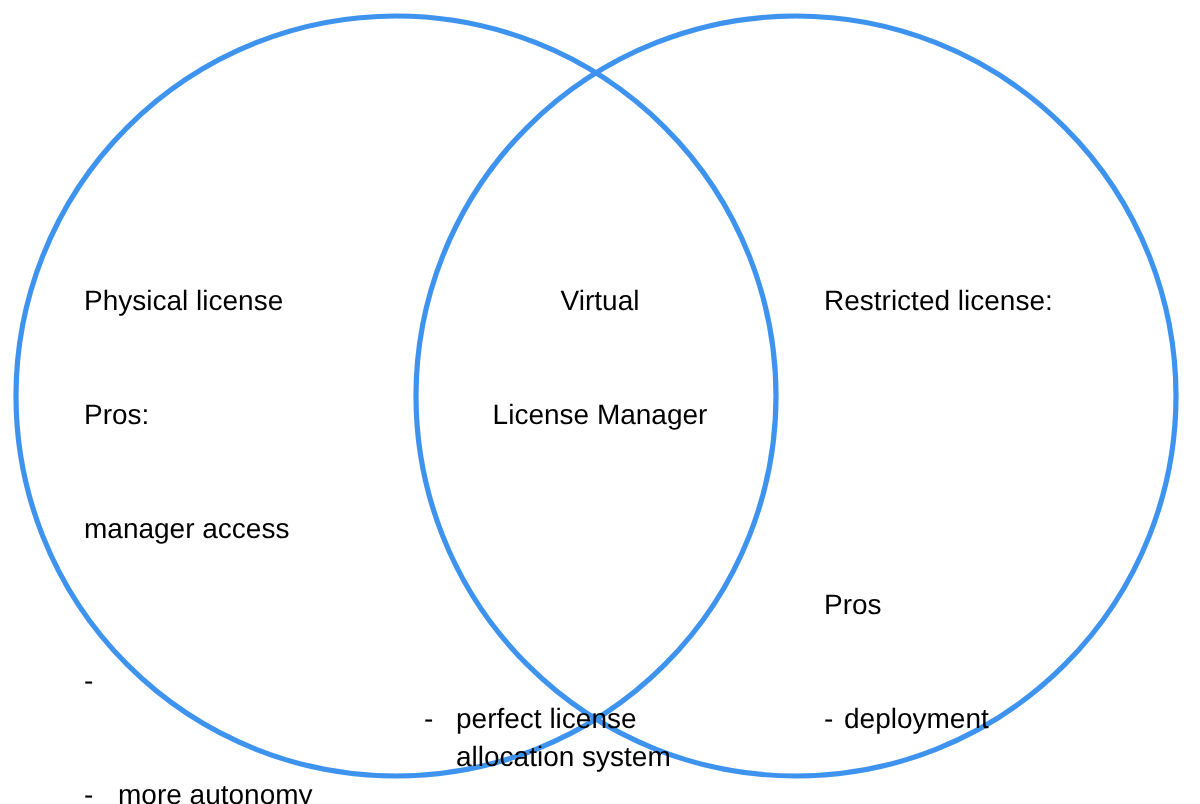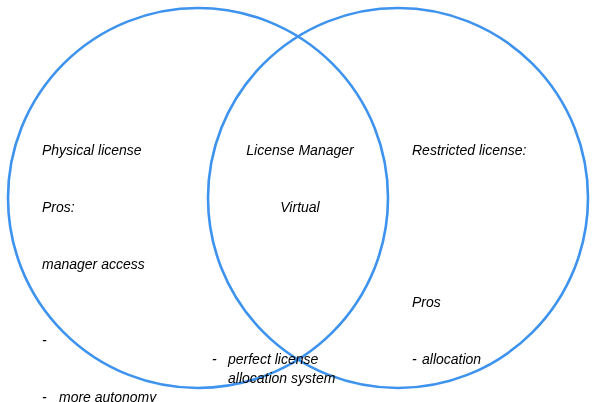--- a/index.html
+++ b/index.html
@@ -86,21 +86,21 @@
   #right-block .bullet .dash {
     width: 10px;
   }
   #left-block .bullet .dash {
     width: 17px;
   }
 </style>
 </head>
 <body>
 
-<div id="diagram-root" style="background: rgb(255, 255, 255); color: rgb(0, 0, 0); font-style: italic;">
+<div id="diagram-root" style="background: rgb(255, 255, 255); color: rgb(0, 0, 0);">
 
   <svg id="venn-svg" viewBox="0 0 600 402">
     <circle cx="198" cy="198" r="190" fill="none" stroke="#3d93ee" stroke-width="2.6"></circle>
     <circle cx="398" cy="198" r="190" fill="none" stroke="#3d93ee" stroke-width="2.6"></circle>
   </svg>
 
   <div class="text-block" id="left-block">
     <span class="line">Physical license</span>
     <span class="line">Pros:</span>
     <span class="line">manager access</span>
@@ -116,22 +116,22 @@
     
 
     
 
     
     
     
   </div>
 
   <div class="text-block" id="center-block">
+    <span class="line center-title">Virtual</span>
     <span class="line center-title">License Manager</span>
-    <span class="line center-title">Virtual</span>
 
     <span class="spacer"></span>
 
     <span class="bullet">
       <span class="dash">-</span>
       <span class="btext">perfect license
 allocation system</span>
     </span>
     
     
@@ -140,21 +140,21 @@
   </div>
 
   <div class="text-block" id="right-block">
     <span class="line">Restricted license:</span>
 
     <span class="spacer"></span>
 
     <span class="line">Pros</span>
     <span class="bullet">
       <span class="dash">-</span>
-      <span class="btext">allocation</span>
+      <span class="btext">deployment</span>
     </span>
     
 
     
 
     
     
     
   </div>
 

